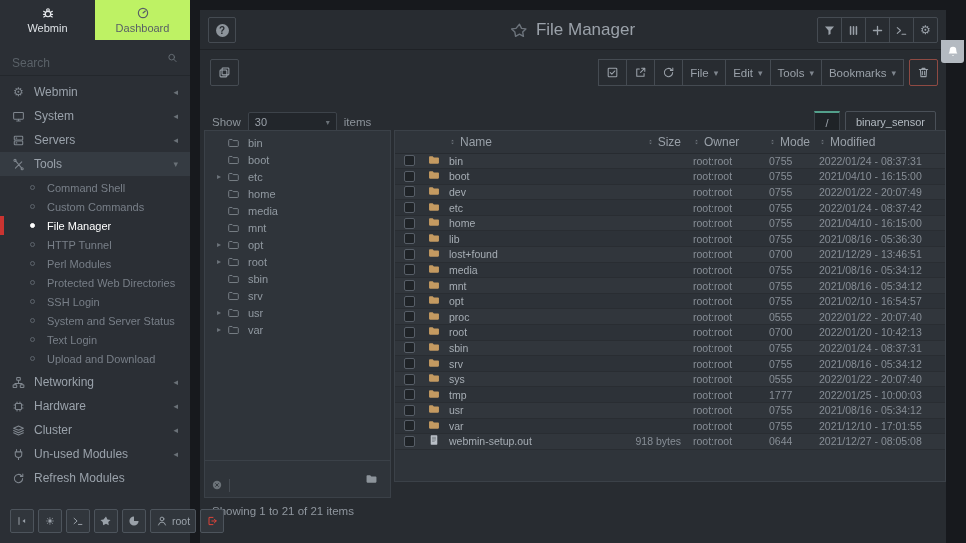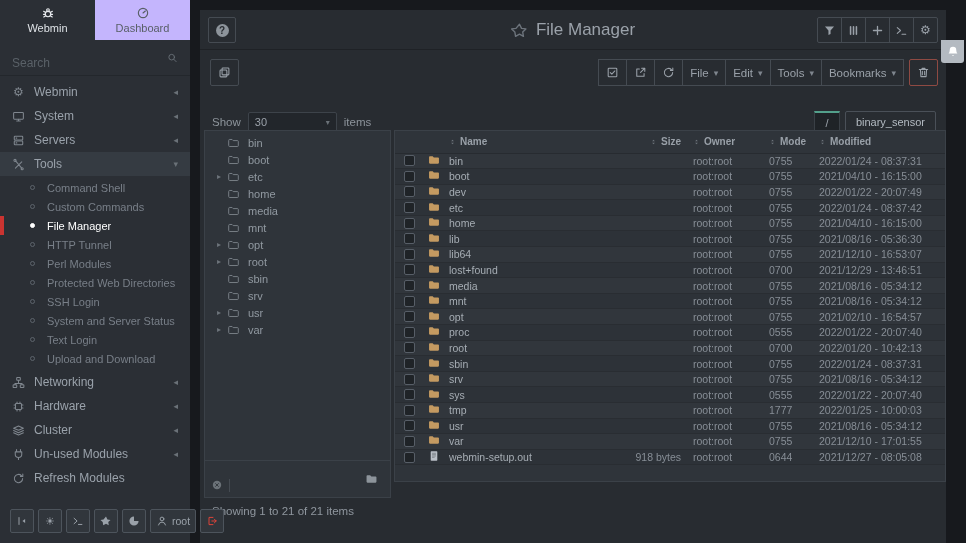--- a/index.html
+++ b/index.html
@@ -4,21 +4,21 @@
 <style>
   * { margin:0; padding:0; box-sizing:border-box; }
   html,body { width:966px; height:543px; overflow:hidden; }
   body { font-family:"Liberation Sans", sans-serif; background:#17191d; position:relative; color:#9aa1a9; }
   .ic { display:inline-flex; align-items:center; justify-content:center; }
   .ic svg { width:100%; height:100%; fill:none; stroke:currentColor; stroke-width:1.3; stroke-linecap:round; stroke-linejoin:round; }
 
   
   .sidebar { position:absolute; left:0; top:0; width:190px; height:543px; background:#2b2f35; z-index:2; }
   .side-tabs { display:flex; height:40px; background:#141619; }
-  .side-tab { flex:1; display:flex; flex-direction:column; align-items:center; justify-content:center; gap:2px; cursor:pointer; font-size:11px; color:#585f66; background:#c4b5fd; }
+  .side-tab { flex:1; display:flex; flex-direction:column; align-items:center; justify-content:center; gap:2px; cursor:pointer; font-size:11px; color:#585f66; background:#bef264; }
   .side-tab .ic { width:14px; height:14px; color:#585f66; }
   .side-tab.active { background:#2b2f35; color:#dde1e5; }
   .side-tab.active .ic { color:#e8ebee; }
   .side-search { height:36px; display:flex; align-items:center; padding:0 12px; border-bottom:1px solid #23272c; }
   .side-search input { flex:1; background:transparent; border:none; outline:none; color:#8d949c; font-size:12px;margin-top:10px; }
   .side-search input::placeholder { color:#5a6168; }
   .side-search .ic { width:12px; height:12px; color:#6a7178; }
   .side-menu { margin-top:4px; }
   .cat { position:relative; height:24px; display:flex; align-items:center; padding:0 12px; cursor:pointer; }
   .cat .cicon { width:13px; height:13px; color:#7f868e; margin-right:9px; font-size:12px; }
@@ -81,21 +81,21 @@
   .tree-filter { height:23px; border-top:1px solid #3b4148; display:flex; padding:18px 6px; }
   .tree-filter .clear-ic { width:12px; height:12px; }
   .tree-filter .sep { width:1px; height:13px; background:#454b52; margin:0 6px; }
   .tree-filter input { flex:1; background:transparent; border:none; outline:none; font-size:11px; color:#8d949c; min-width:0; }
   .tree-filter input::placeholder { color:#5a6168; }
   .tree-filter .fbtn { width:26px; height:100%; border-left:1px solid #3b4148; display:flex; align-items:center; justify-content:center; color:#8d949b; cursor:pointer; background:transparent; border-top:none; border-right:none; border-bottom:none; }
   .tree-filter .fbtn .ic { width:13px; height:12px; }
 
   .table-panel { position:absolute; left:194px; top:120px; right:0; height:352px; background:#2f343a; border:1px solid #3b4148; }
   table { width:100%; border-collapse:collapse; table-layout:fixed; }
-  thead th { height:22px; font-size:10px; font-weight:bold; color:#99a0a8; text-align:left; border-bottom:1px solid #272b30; }
+  thead th { height:22px; font-size:12px; font-weight:normal; color:#99a0a8; text-align:left; border-bottom:1px solid #272b30; }
   thead .hcell { display:flex; align-items:center; gap:4px; }
   .sort-ic { width:7px; height:10px; display:inline-flex; }
   .sort-ic svg { width:100%; height:100%; }
   tbody td { height:15.6px; font-size:10.5px; color:#878e96; border-bottom:1px solid #292d32; overflow:hidden; white-space:nowrap; }
   tbody tr:nth-child(odd) { background:#31363c; }
   tbody tr:nth-child(even) { background:#2d3238; }
   tbody tr { cursor:pointer; }
   .t-cb { width:26px; } .t-ic { width:28px; } .t-size { width:96px; text-align:right; padding-right:12px; } .t-owner { width:76px; } .t-mode { width:50px; } .t-mod { width:126px; }
   td.t-name { color:#a6adb4; }
   .cbox { width:11px; height:11px; margin-left:9px; background:#1f2327; border:1px solid #575e67; border-radius:2px; cursor:pointer; }
@@ -736,35 +736,20 @@
             </tr>
             <tr>
               <td class="t-cb">
                 <div class="cbox"></div>
               </td>
               <td class="t-ic"><span class="rowic" style="color: rgb(196, 154, 97);">
                   <svg viewBox="0 0 16 16">
                     <path d="M1.4 4.1c0-.6.5-1.1 1.1-1.1h3.7l1.6 1.6h5.7c.6 0 1.1.5 1.1 1.1v6.1c0 .6-.5 1.1-1.1 1.1H2.5c-.6 0-1.1-.5-1.1-1.1z" fill="currentColor" stroke="none"></path>
                   </svg>
                 </span></td>
-              <td class="t-name">lib64</td>
-              <td class="t-size"></td>
-              <td class="t-owner">root:root</td>
-              <td class="t-mode">0755</td>
-              <td class="t-mod">2021/12/10 - 16:53:07</td>
-            </tr>
-            <tr>
-              <td class="t-cb">
-                <div class="cbox"></div>
-              </td>
-              <td class="t-ic"><span class="rowic" style="color: rgb(196, 154, 97);">
-                  <svg viewBox="0 0 16 16">
-                    <path d="M1.4 4.1c0-.6.5-1.1 1.1-1.1h3.7l1.6 1.6h5.7c.6 0 1.1.5 1.1 1.1v6.1c0 .6-.5 1.1-1.1 1.1H2.5c-.6 0-1.1-.5-1.1-1.1z" fill="currentColor" stroke="none"></path>
-                  </svg>
-                </span></td>
               <td class="t-name">lost+found</td>
               <td class="t-size"></td>
               <td class="t-owner">root:root</td>
               <td class="t-mode">0700</td>
               <td class="t-mod">2021/12/29 - 13:46:51</td>
             </tr>
             <tr>
               <td class="t-cb">
                 <div class="cbox"></div>
               </td>

